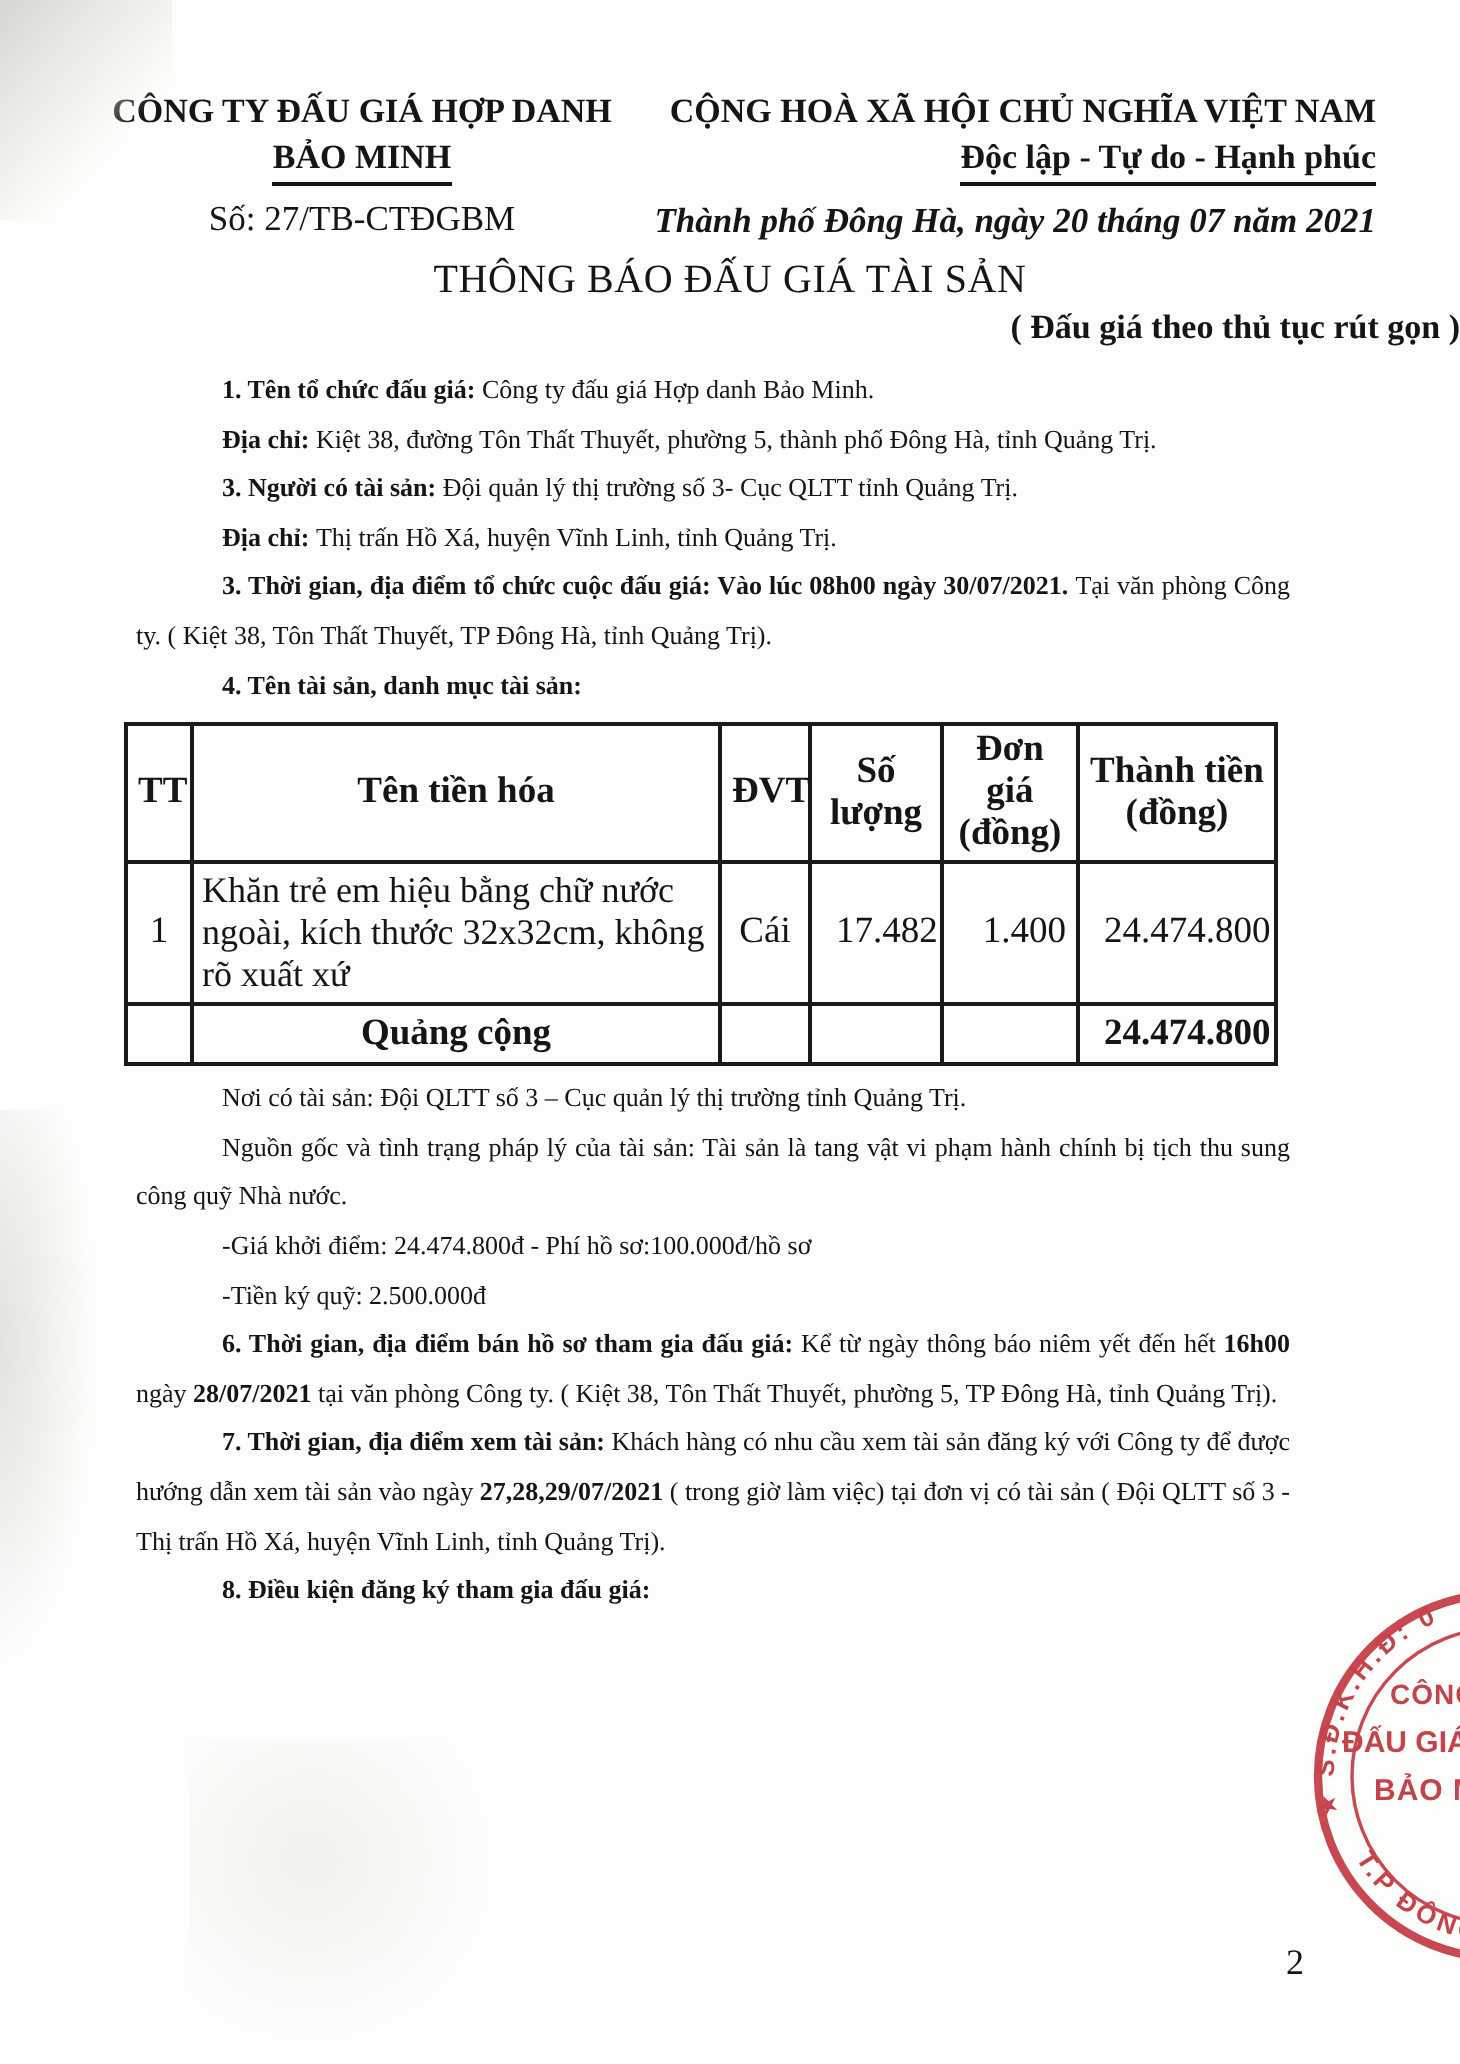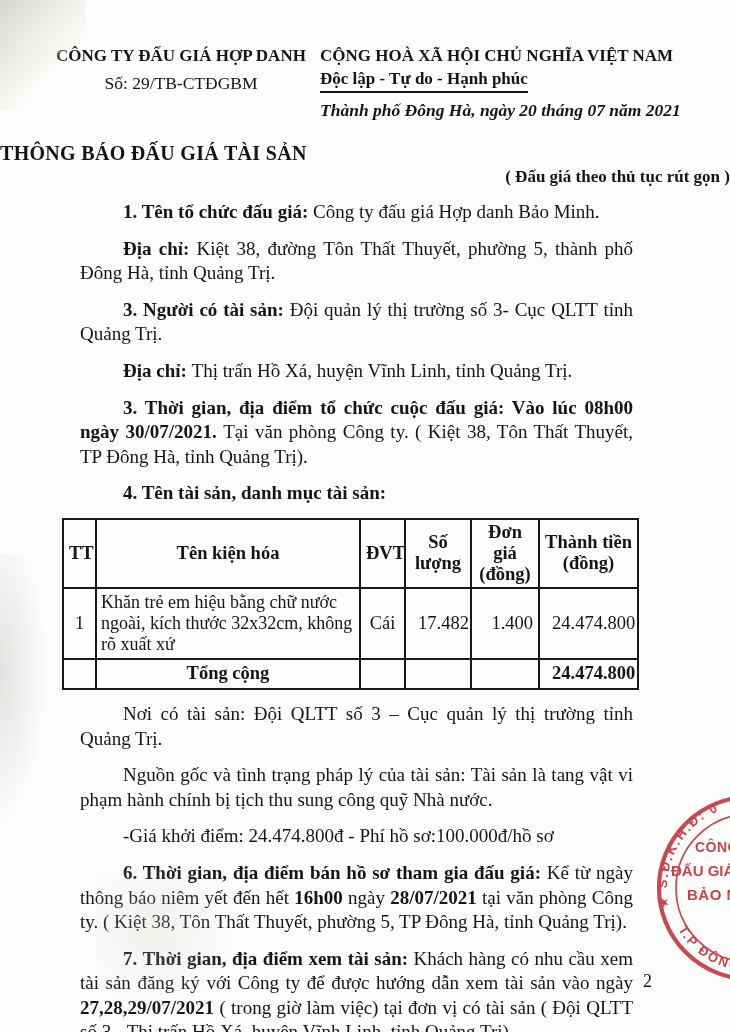--- a/index.html
+++ b/index.html
@@ -13,32 +13,32 @@
   
   .smudge-tl{position:absolute;left:0;top:0;width:86px;height:110px;
     background:linear-gradient(132deg,#d7d6d3 0%,#eeeeea 38%,rgba(255,255,255,0) 66%);}
   .smudge-left{position:absolute;left:0;top:555px;width:52px;height:290px;
     background:radial-gradient(ellipse at -10% 40%,rgba(176,176,172,.38),rgba(255,255,255,0) 65%);}
   .smudge-bottom{position:absolute;left:95px;top:870px;width:150px;height:150px;
     background:radial-gradient(ellipse at 40% 40%,rgba(205,205,200,.25),rgba(255,255,255,0) 70%);}
 
   .header{margin:44px 42px 0 42px;display:flex;}
   .h-left{width:278px;text-align:center;}
-  .h-right{flex:1;text-align:left;}
+  .h-right{flex:1;text-align:right;}
   .h-line{font-weight:bold;font-size:17px;line-height:23px;white-space:nowrap;}
   .underline{display:inline-block;border-bottom:2px solid #151515;padding-bottom:1px;}
   .doc-no{font-size:17.5px;line-height:22px;margin-top:5px;font-weight:normal;}
   .date-line{font-size:17.5px;line-height:22px;margin-top:6px;font-weight:bold;font-style:italic;white-space:nowrap;}
 
-  .title{margin-top:20px;text-align:left;font-size:20px;font-weight:bold;line-height:25px;letter-spacing:.3px;}
+  .title{margin-top:7px;text-align:center;font-size:20px;font-weight:normal;line-height:25px;letter-spacing:.3px;}
   .subtitle{text-align:right;font-size:17px;font-weight:bold;line-height:22px;}
 
   .paras{margin:0 85px 0 68px;text-align:justify;}
   .paras.first{margin-top:8px;}
-  .para{margin:12px;font-size:19px;line-height:24.6px;text-indent:43px;font-family:Liberation Serif, serif;}
+  .para{margin:0;font-size:13px;line-height:24.6px;text-indent:43px;font-family:Liberation Serif, serif;}
   .b{font-weight:bold;}
 
   table.asset-table{border-collapse:collapse;margin:6px 0 4px 62px;table-layout:fixed;width:575px;}
   .asset-table th,.asset-table td{border:2px solid #1a1a1a;padding:2px 5px;vertical-align:middle;}
   .asset-table th{font-size:18.5px;line-height:21px;font-weight:bold;text-align:center;white-space:pre-line;height:50px;}
   .asset-table td{font-size:18.5px;line-height:21px;}
   .asset-table .c{text-align:center;}
   .asset-table .r{text-align:right;padding-left:12px;}
   .asset-table td.name{font-size:18px;line-height:21px;padding:3px 4px;}
   .asset-table tr.data-row td{height:50px;}
@@ -59,21 +59,22 @@
 <body>
 
 <div class="page">
   <div class="smudge-tl"></div>
   <div class="smudge-left"></div>
   <div class="smudge-bottom"></div>
 
   <div class="header">
     <div class="h-left">
       <div class="h-line">CÔNG TY ĐẤU GIÁ HỢP DANH</div>
-      <div class="doc-no">Số: 29/TB-CTĐGBM</div>
+      <div class="h-line"><span class="underline">BẢO MINH</span></div>
+      <div class="doc-no">Số: 27/TB-CTĐGBM</div>
     </div>
     <div class="h-right">
       <div class="h-line">CỘNG HOÀ XÃ HỘI CHỦ NGHĨA VIỆT NAM</div>
       <div class="h-line"><span class="underline">Độc lập - Tự do - Hạnh phúc</span></div>
       <div class="date-line">Thành phố Đông Hà, ngày 20 tháng 07 năm 2021</div>
     </div>
   </div>
 
   <div class="title">THÔNG BÁO  ĐẤU GIÁ TÀI SẢN</div>
   <div class="subtitle">( Đấu giá theo thủ tục rút gọn )</div>
@@ -92,53 +93,54 @@
       <col style="width:33px">
         <col style="width:264px">
         <col style="width:45px">
       <col style="width:66px">
         <col style="width:68px">
         <col style="width:99px">
     </colgroup>
     <thead>
       <tr>
         <th>TT</th>
-        <th>Tên kiện hóa</th>
+        <th>Tên tiền hóa</th>
         <th>ĐVT</th>
         <th>Số lượng</th>
         <th>Đơn giá
 (đồng)</th>
         <th>Thành tiền
 (đồng)</th>
       </tr>
     </thead>
     <tbody>
       <tr class="data-row">
         <td class="c">1</td>
         <td class="name">Khăn trẻ em hiệu bằng chữ nước ngoài, kích thước 32x32cm, không rõ xuất xứ</td>
         <td class="c">Cái</td>
         <td class="r">17.482</td>
         <td class="r">1.400</td>
         <td class="r">24.474.800</td>
       </tr>
       <tr class="total-row">
         <td></td>
-        <td class="c">Tổng cộng</td>
+        <td class="c">Quảng cộng</td>
         <td></td>
         <td></td>
         <td></td>
         <td class="r">24.474.800</td>
       </tr>
     </tbody>
   </table>
 
   <div id="paras-after" class="paras">
       <p class="para"><span>Nơi có tài sản: Đội QLTT số 3 – Cục quản lý thị trường tỉnh Quảng Trị.</span></p>
       <p class="para"><span>Nguồn gốc và tình trạng pháp lý của tài sản: Tài sản là tang vật vi phạm hành chính bị tịch thu sung công quỹ Nhà nước.</span></p>
       <p class="para"><span>-Giá khởi điểm: 24.474.800đ - Phí hồ sơ:100.000đ/hồ sơ</span></p>
+      <p class="para"><span>-Tiền ký quỹ: 2.500.000đ</span></p>
       <p class="para"><span class="b">6. Thời gian, địa điểm bán hồ sơ tham gia đấu giá: </span><span>Kể từ ngày thông báo niêm yết đến hết </span><span class="b">16h00</span><span> ngày </span><span class="b">28/07/2021</span><span> tại văn phòng Công ty. ( Kiệt 38, Tôn Thất Thuyết, phường 5, TP Đông Hà, tỉnh Quảng Trị).</span></p>
       <p class="para"><span class="b">7. Thời gian, địa điểm xem tài sản: </span><span>Khách hàng có nhu cầu xem tài sản đăng ký với Công ty để được hướng dẫn xem tài sản vào ngày </span><span class="b">27,28,29/07/2021</span><span> ( trong giờ làm việc) tại đơn vị có tài sản ( Đội QLTT số 3 - Thị trấn Hồ Xá, huyện Vĩnh Linh, tỉnh Quảng Trị).</span></p>
       <p class="para"><span class="b">8. Điều kiện đăng ký tham gia đấu giá:</span></p>
     </div>
 
   <div class="page-number">2</div>
 
   <svg class="stamp" width="210" height="210" viewBox="0 0 210 210">
     <defs>
       <path id="arcTop" d="M 24.8 127.5 A 83 83 0 1 1 185.2 84.5" fill="none"></path>

